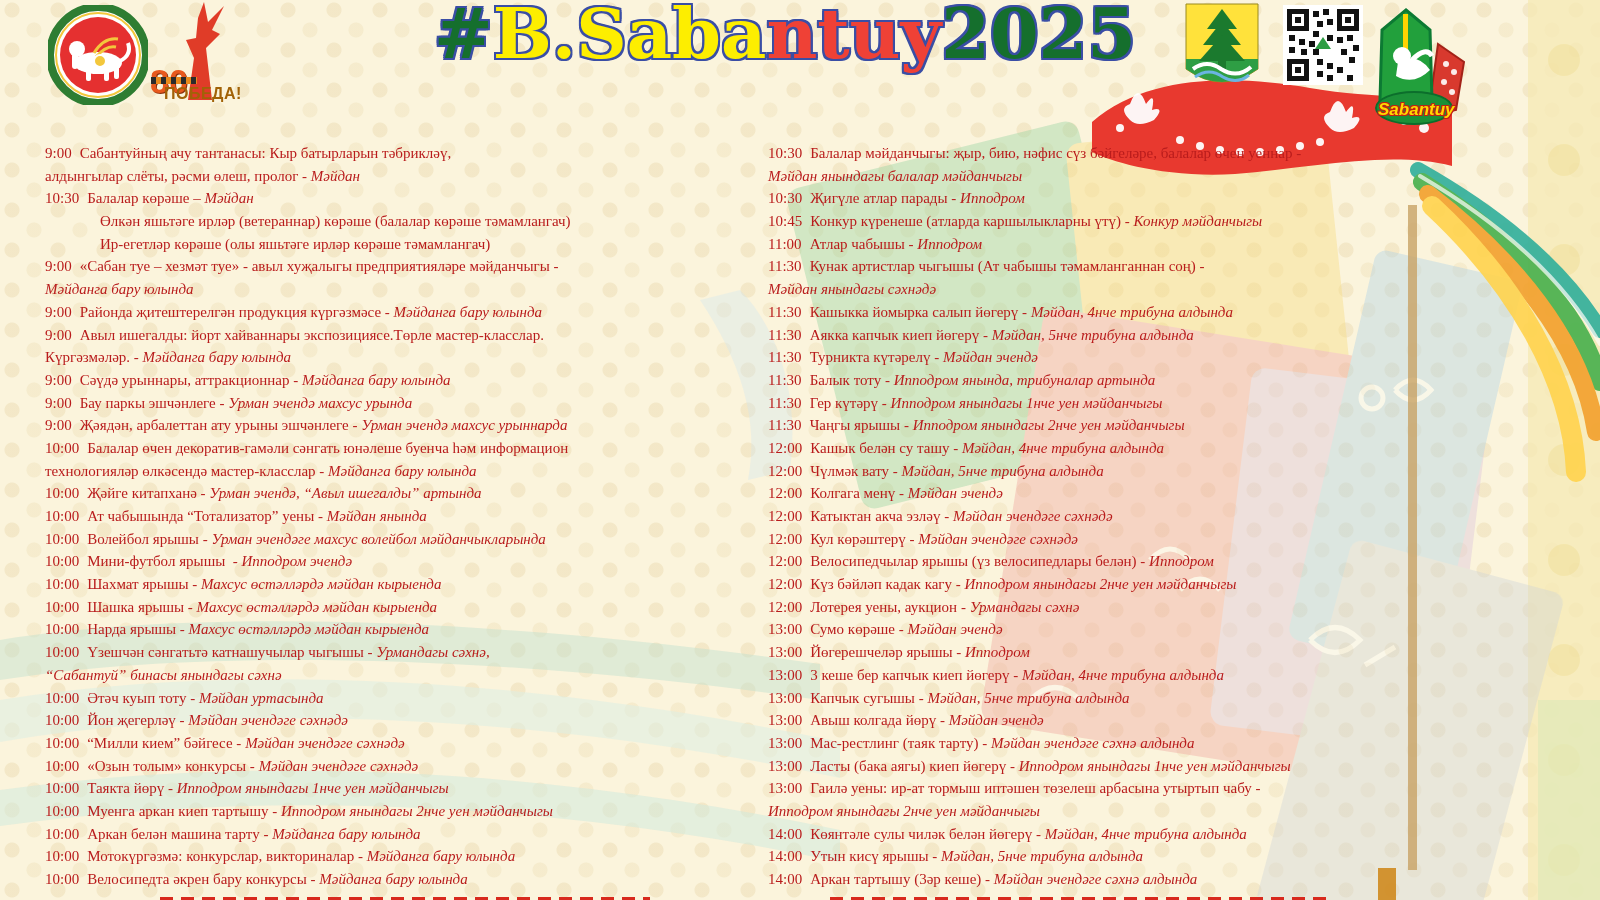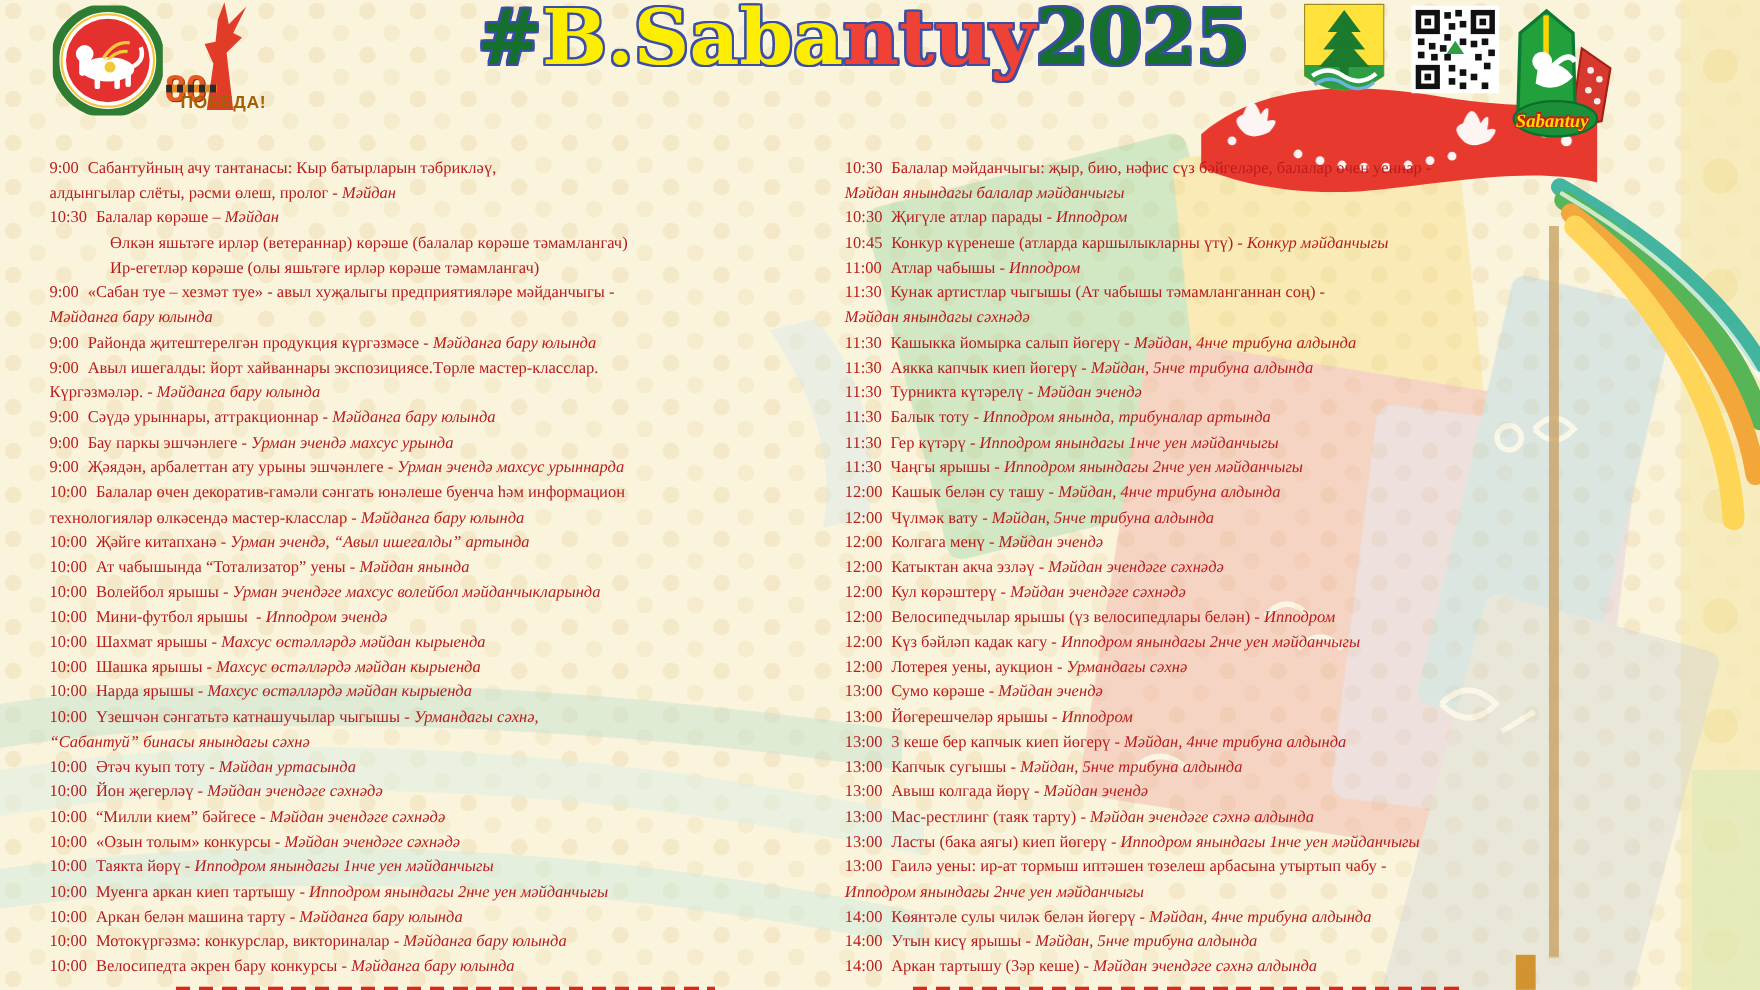--- a/index.html
+++ b/index.html
@@ -36,21 +36,21 @@
   .loc{font-style:italic;}
 
   
   .logo{position:absolute;}
   .victory-text{position:absolute;font-family:"Liberation Sans",sans-serif;font-weight:bold;}
   .v80{top:42px;left:0px;font-size:34px;color:#e8591d;
        text-shadow:1px 1px 0 #8a2f0c;margin-top:20px;}
   .vribbon{position:absolute;top:77px;left:1px;width:46px;height:7px;
        background:repeating-linear-gradient(90deg,#2b2b2b 0 5px,#e98a1d 5px 10px);}
   .vpobeda{top:85px;left:0px;font-size:16px;color:#a16207;letter-spacing:.5px;margin-left:14px;}
-  .sab-label{position:absolute;top:96px;left:6px;font-family:Liberation Serif, serif;
+  .sab-label{position:absolute;top:96px;left:6px;font-family:Liberation Sans, sans-serif;
        font-weight:bold;font-style:italic;font-size:17px;color:#ffd900;
        text-shadow:1px 1px 0 #c22015,-1px 1px 0 #c22015,1px -1px 0 #c22015,-1px -1px 0 #c22015;}
 
   
   .cut-red{position:absolute;bottom:0;height:3px;
        background:repeating-linear-gradient(90deg,#d8291d 0 13px,transparent 13px 21px);}
   .cut-red.l{left:160px;width:490px;}
   .cut-red.r{left:830px;width:500px;}
 </style>
 </head>

